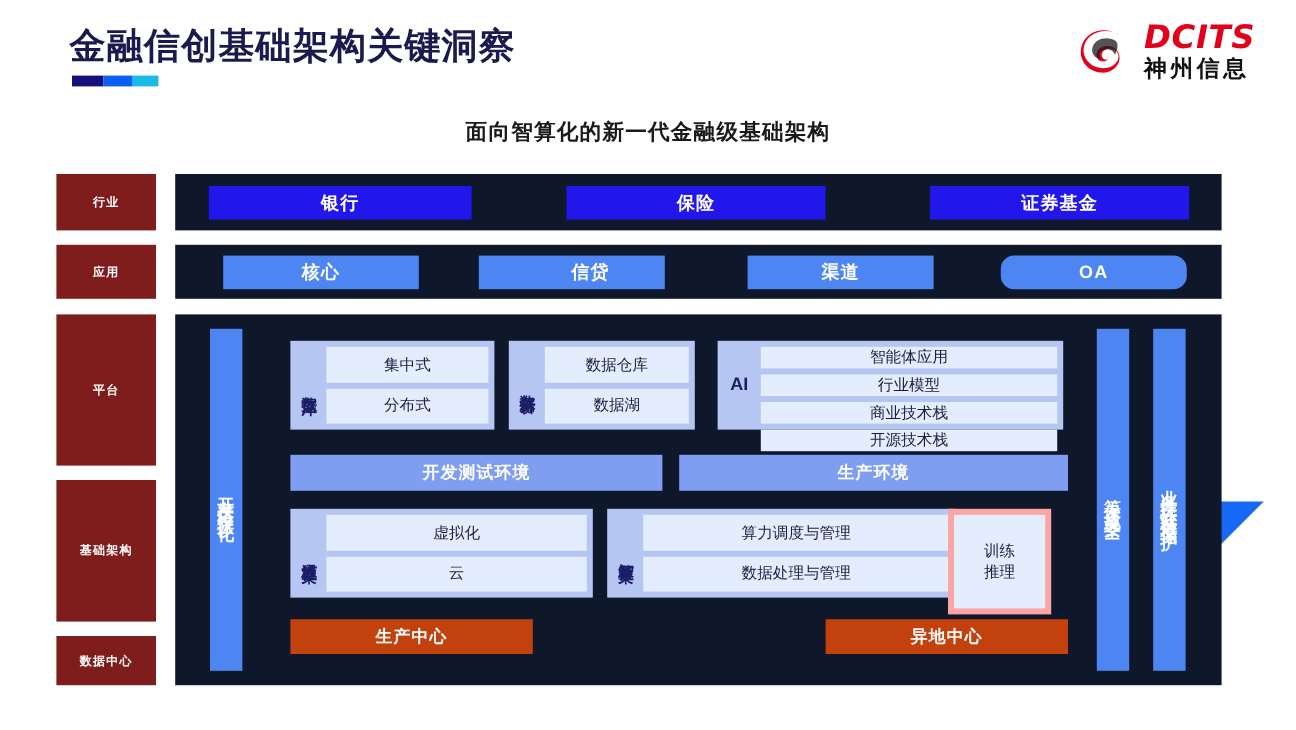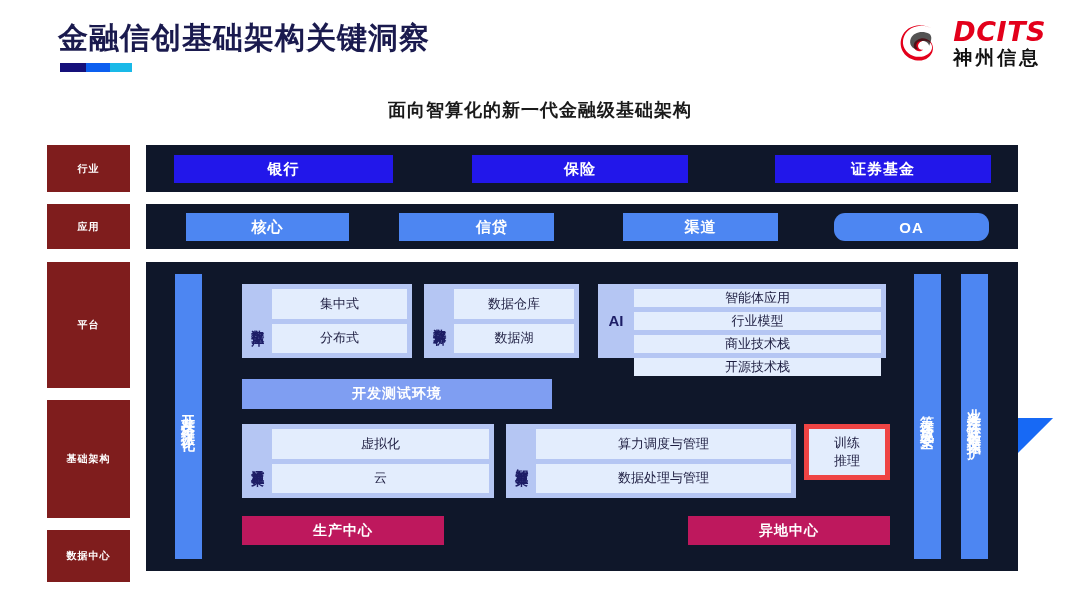--- a/index.html
+++ b/index.html
@@ -84,21 +84,21 @@
     color: #ffffff;
     font-size: 10px; font-weight: bold;
     display: flex; align-items: center; justify-content: center;
     letter-spacing: 1px;
     left: 47px; width: 83px; font-family: Liberation Serif, serif;
   }
   .sl-0 { top: 145px; height: 47px; }
   .sl-1 { top: 204px; height: 45px; }
   .sl-2 { top: 262px; height: 126px; }
   .sl-3 { top: 400px; height: 118px; }
-  .sl-4 { top: 530px; height: 52px; }
+  .sl-4 { top: 530px; height: 41px; }
 
   
   .row-panel {
     position: absolute;
     background: #0f172a;
     left: 146px; width: 872px;
   }
   .rp-industry { top: 145px; height: 47px; }
   .rp-app      { top: 204px; height: 45px; }
   .rp-main     { top: 262px; height: 309px; }
@@ -172,42 +172,42 @@
   
   .g-db   { left: 4px;   top: 10px;  width: 170px; height: 74px; }
   .g-da   { left: 186px; top: 10px;  width: 155px; height: 74px; }
   .g-ai   { left: 360px; top: 10px;  width: 288px; height: 74px; }
 
   .g-gen  { left: 4px;   top: 150px; width: 252px; height: 74px; }
   .g-int  { left: 268px; top: 150px; width: 290px; height: 74px; }
 
   .std-box {
     position: absolute;
-    left: 566px; top: 150px; width: 86px; height: 56px;
-    background: #ef4444;
+    left: 552px; top: 150px; width: 86px; height: 88px;
+    background: #fca5a5;
     padding: 5px;
   }
   .std-box .cell { height: 100%; line-height: 1.35; }
 
   
   .env-bar {
     position: absolute;
     background: #7f9ef2;
     color: #fff; font-weight: bold; font-size: 14px;
     display: flex; align-items: center; justify-content: center;
     letter-spacing: 1px;
     height: 30px; top: 105px;
   }
   .eb-dev  { left: 4px;   width: 310px; }
   .eb_prod { left: 328px; width: 324px; }
 
   
   .dc-bar {
     position: absolute;
-    background: #be185d;
+    background: #c2410c;
     color: #fff; font-weight: bold; font-size: 14px;
     display: flex; align-items: center; justify-content: center;
     letter-spacing: 1px;
     height: 29px; top: 242px;
   }
   .dc-0 { left: 4px;   width: 202px; }
   .dc-1 { left: 228px; width: 202px; }
   .dc-2 { left: 450px; width: 202px; }
 </style>
 </head>
@@ -294,20 +294,21 @@
           <div class="cell">行业模型</div>
         </div>
         <div class="group-col">
           <div class="cell">商业技术栈</div>
           <div class="cell">开源技术栈</div>
         </div>
       </div>
     </div>
 
     <div class="env-bar eb-dev">开发测试环境</div>
+    <div class="env-bar eb_prod">生产环境</div>
 
     <div class="group g-gen">
       <div class="group-label">通算框架</div>
       <div class="group-items">
         <div class="cell">虚拟化</div>
         <div class="cell">云</div>
       </div>
     </div>
 
     <div class="group g-int">

